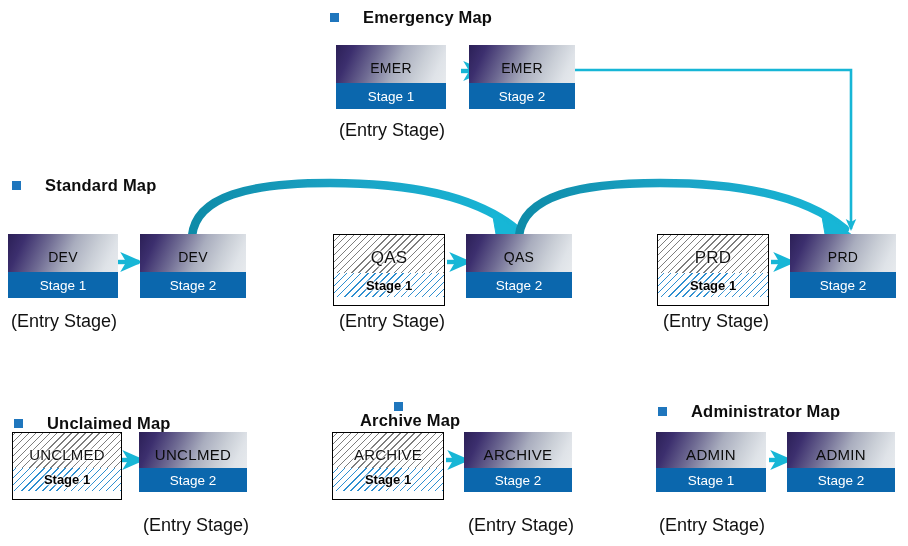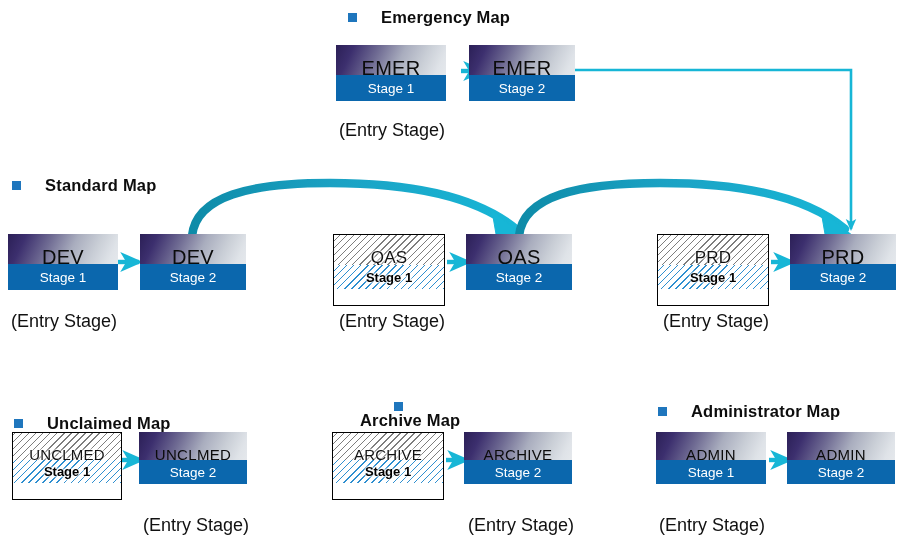--- a/index.html
+++ b/index.html
@@ -22,32 +22,32 @@
   }
 
   
   .box{position:absolute;box-sizing:border-box;}
 
   .box .body{
     position:absolute;left:0;right:0;top:0;
     display:flex;align-items:center;justify-content:center;
   }
   .box .strip{
-    position:absolute;left:0;right:0;bottom:16px;
+    position:absolute;left:0;right:0;bottom:8px;
     display:flex;align-items:center;justify-content:center;
   }
 
   
   .box.grad .body{
     background:linear-gradient(115deg,
        #2b1f56 0%, #3c2f6e 14%, #6f6b93 34%,
        #a9adbe 54%, #c9ced6 72%, #dfe3e8 86%, #e9ecef 100%);
   }
   .box.grad .body .name{
-    font-size:20px;color:#0b0b0b;font-weight:400;letter-spacing:0.3px;
+    font-size:14px;color:#0b0b0b;font-weight:400;letter-spacing:0.3px;
   }
   .box.grad .strip{background:#0b67ad;}
   .box.grad .strip .sname{
     font-size:13.5px;color:#ffffff;font-weight:400;
   }
 
   
   .box.hatch{border:1.4px solid #000;background:#fff;}
   .box.hatch .body{
     background-color:#ffffff;
@@ -144,21 +144,21 @@
 
     <g>
       <path d="M519,236
                C 523,196 578,183 660,183
                C 742,183 806,196 845,229" fill="none" stroke="url(#curveG2)" stroke-width="8.5" stroke-linecap="round"></path>
       <path d="M821,211 L857,239 L833,242 L825,234 Z" fill="#17b6d6"></path>
       <path d="M821,211 L857,239 L833,242 L825,234 Z" fill="none" stroke="#17b6d6" stroke-width="1"></path>
     </g>
   </svg>
 
-  <div class="maptitle" style="left:348px;top:8px;">
+  <div class="maptitle" style="left:330px;top:8px;">
     <span class="bullet"></span>
     <span class="lbl">Emergency  Map</span>
   </div>
 
   <div class="box grad" style="left:336px;top:45px;width:110px;height:72px;">
     <div class="body" style="height:46px;">
       <span class="name">EMER</span>
     </div>
     <div class="strip" style="height:26px;">
       <span class="sname">Stage 1</span>

